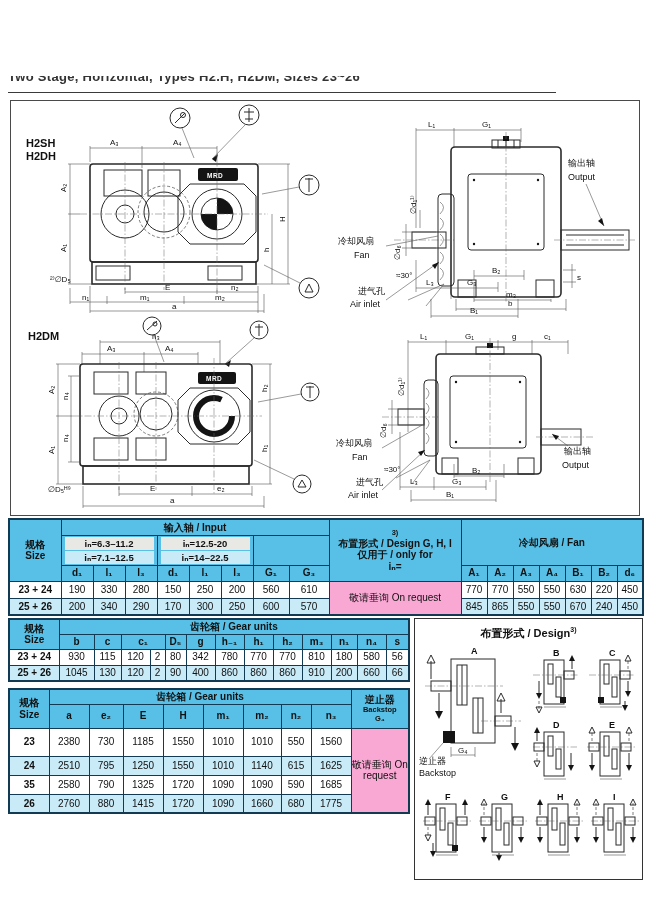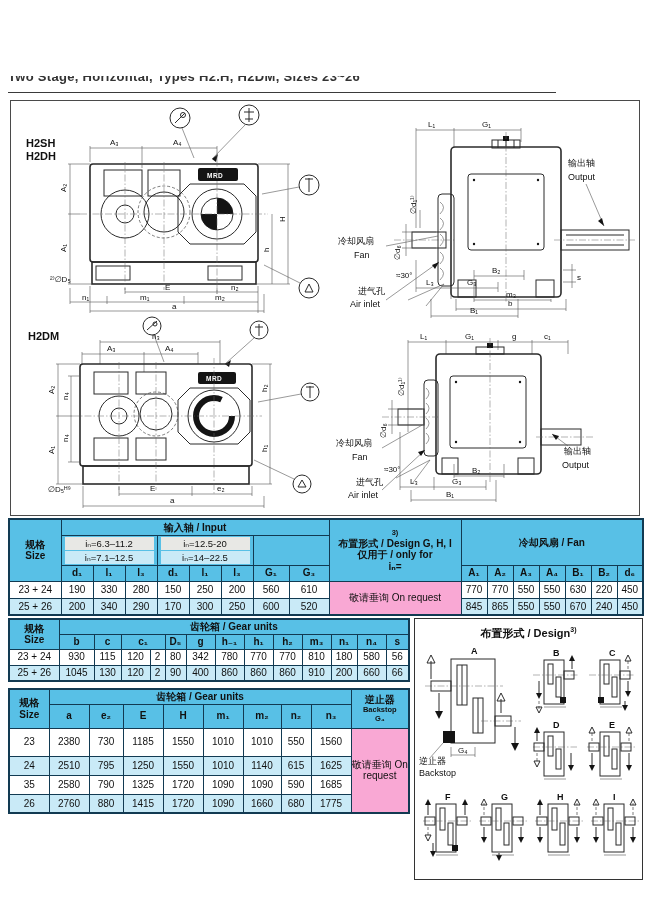--- a/index.html
+++ b/index.html
@@ -28,22 +28,22 @@
   .logo{font-size:6.5px;font-weight:bold;fill:#fff;letter-spacing:.5px;}
   
   table.t{position:absolute;border-collapse:collapse;table-layout:fixed;background:#fff;}
   table.t td{border:1px solid var(--grid);text-align:center;vertical-align:middle;
              padding:0;font-size:10px;line-height:1.15;overflow:hidden;}
   table.t{border:2px solid var(--grid);}
   td.hd{background:var(--header-blue);font-weight:bold;font-size:9.5px;}
   td.hd .l{display:block;}
   tr.rb td{background:var(--row-blue);}
   td.wh{background:#f9a8d4;}
-  td.szd{font-weight:normal;}
-  .band{display:block;margin:1px 3px;font-size:9.5px;font-weight:normal;line-height:13px;}
+  td.szd{font-weight:bold;}
+  .band{display:block;margin:1px 3px;font-size:9.5px;font-weight:bold;line-height:13px;}
   .b1{background:var(--band-gray);}
   .b2{background:var(--row-blue);}
   sup{font-size:7px;}
   .note sup{display:block;text-align:center;font-size:7.5px;margin-top:1px;}
   
   .design{position:absolute;left:414px;top:618px;width:227px;height:260px;border:1.5px solid #333;background:#fff;}
   .design .ttl{position:absolute;top:7px;left:0;width:100%;text-align:center;font-size:11px;font-weight:bold;}
   .vlabel{font-size:9px;font-weight:bold;}
   .bslbl{position:absolute;left:4px;top:136px;font-size:9px;line-height:12px;}
   .pageno{position:absolute;left:0;top:880px;width:650px;text-align:center;font-size:11px;color:#222;}
@@ -479,21 +479,21 @@
     </tr>
     <tr style="height:17px" class="rb">
       <td class="szd">25 + 26</td>
       <td>200</td>
       <td>340</td>
       <td>290</td>
       <td>170</td>
       <td>300</td>
       <td>250</td>
       <td>600</td>
-      <td>520</td>
+      <td>570</td>
       <td>845</td>
       <td>865</td>
       <td>550</td>
       <td>550</td>
       <td>670</td>
       <td>240</td>
       <td>450</td>
     </tr>
   </tbody>
     </table>

